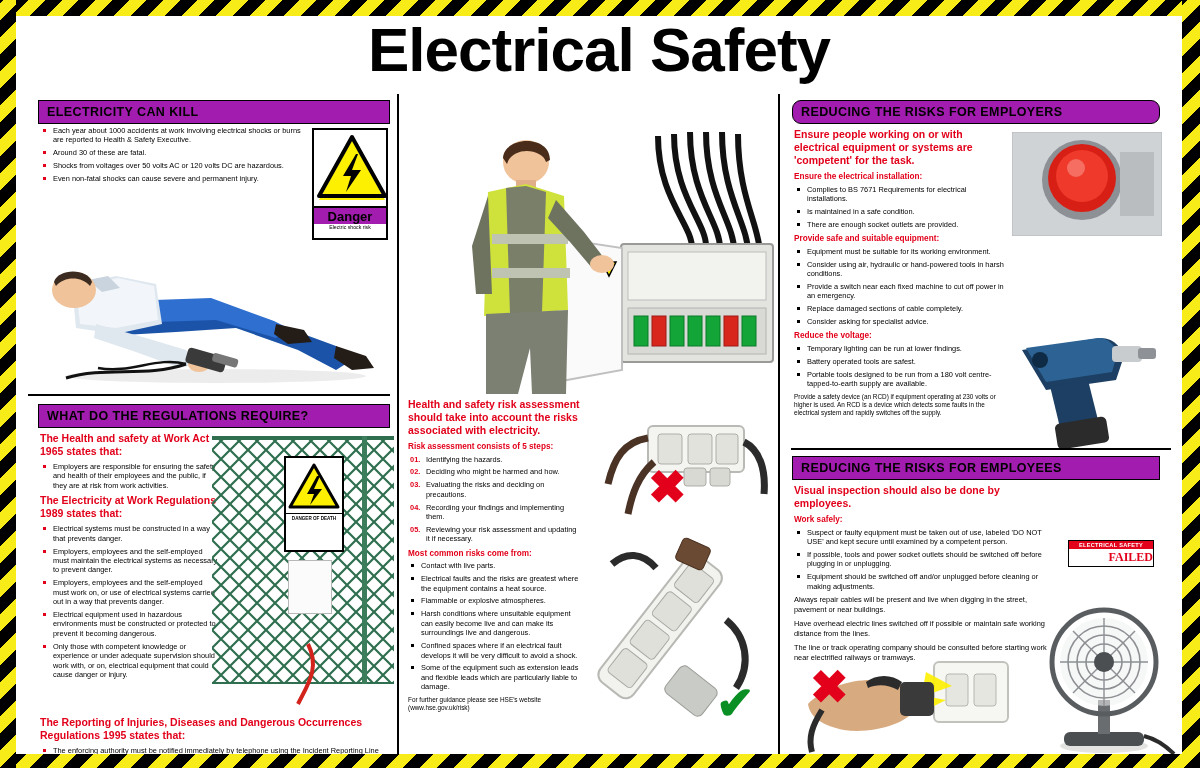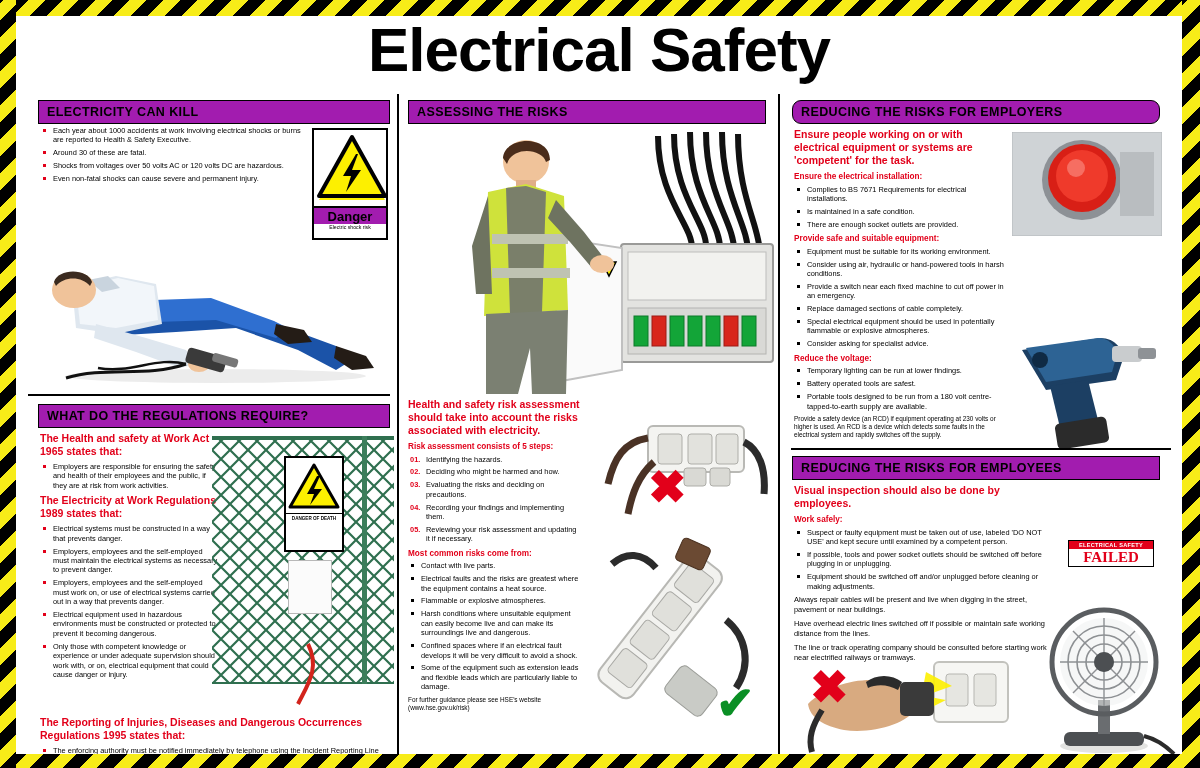--- a/index.html
+++ b/index.html
@@ -181,22 +181,23 @@
     text-align: center;
     width: 86px;
   }
   .failed-top {
     background: #e2001a; color: #fff;
     font-size: 5.6px; font-weight: bold;
     letter-spacing: .3px; padding: 1px 0;
   }
   .failed-word {
     color: #e2001a; font-weight: bold;
-    font-size: 15px; line-height: 17px;
+    font-size: 12px; line-height: 17px;
     font-family: "Liberation Serif", serif;
+    text-align: right;
   }
 
   .cross, .tick {
     position: absolute;
     font-weight: bold;
     line-height: 1;
   }
   .cross { color: #e2001a; font-size: 46px; font-family: "Liberation Sans", sans-serif; }
   .tick  { color: #0a8f25; font-size: 46px; }
 </style>
@@ -319,21 +320,20 @@
         <svg width="56" height="52" style="display:block;margin:3px auto 0 auto;">
           <polygon points="28,4 52,46 4,46" fill="#fdf000" stroke="#000" stroke-width="3" stroke-linejoin="round"></polygon>
           <polygon points="31,15 21,33 28,33 24,44 36,28 28,28 34,15" fill="#000"></polygon>
         </svg>
         <div style="font-size:4.6px;font-weight:bold;border-top:1px solid #000;padding-top:2px;">DANGER OF DEATH</div>
       </div>
       
       <div style="position:absolute;left:76px;top:128px;width:44px;height:54px;background:#fbfbfb;border:1px solid #b8b8b8;"></div>
     </div>
 
-    <div class="sec-head" style="left:392px; top:84px; width:358px;">ASSESSING THE RISKS</div>
 
     <div class="art" style="left:390px; top:110px; width:368px; height:268px;">
       <svg width="368" height="268">
 
         <path d="M268 8 C268 70, 300 96, 300 120" stroke="#111" stroke-width="6" fill="none"></path>
         <path d="M284 6 C284 70, 314 96, 314 122" stroke="#111" stroke-width="6" fill="none"></path>
         <path d="M300 6 C300 70, 328 96, 328 124" stroke="#111" stroke-width="6" fill="none"></path>
         <path d="M316 6 C316 70, 342 98, 342 126" stroke="#111" stroke-width="6" fill="none"></path>
         <path d="M332 8 C332 72, 354 100, 354 128" stroke="#111" stroke-width="6" fill="none"></path>
         <path d="M252 10 C252 72, 286 98, 286 122" stroke="#111" stroke-width="6" fill="none"></path>
@@ -436,21 +436,20 @@
         <li>Complies to BS 7671 Requirements for electrical installations.</li>
         <li>Is maintained in a safe condition.</li>
         <li>There are enough socket outlets are provided.</li>
       </ul>
       <div class="subredhead">Provide safe and suitable equipment:</div>
       <ul class="bul black">
         <li>Equipment must be suitable for its working environment.</li>
         <li>Consider using air, hydraulic or hand-powered tools in harsh conditions.</li>
         <li>Provide a switch near each fixed machine to cut off power in an emergency.</li>
         <li>Replace damaged sections of cable completely.</li>
-        <li>Special electrical equipment should be used in potentially flammable or explosive atmospheres.</li>
         <li>Consider asking for specialist advice.</li>
       </ul>
       <div class="subredhead">Reduce the voltage:</div>
       <ul class="bul black">
         <li>Temporary lighting can be run at lower findings.</li>
         <li>Battery operated tools are safest.</li>
         <li>Portable tools designed to be run from a 180 volt centre-tapped-to-earth supply are available.</li>
       </ul>
       <p class="tiny">Provide a safety device (an RCD) if equipment operating at 230 volts or higher is used. An RCD is a device which detects some faults in the electrical system and rapidly switches off the supply.</p>
     </div>

